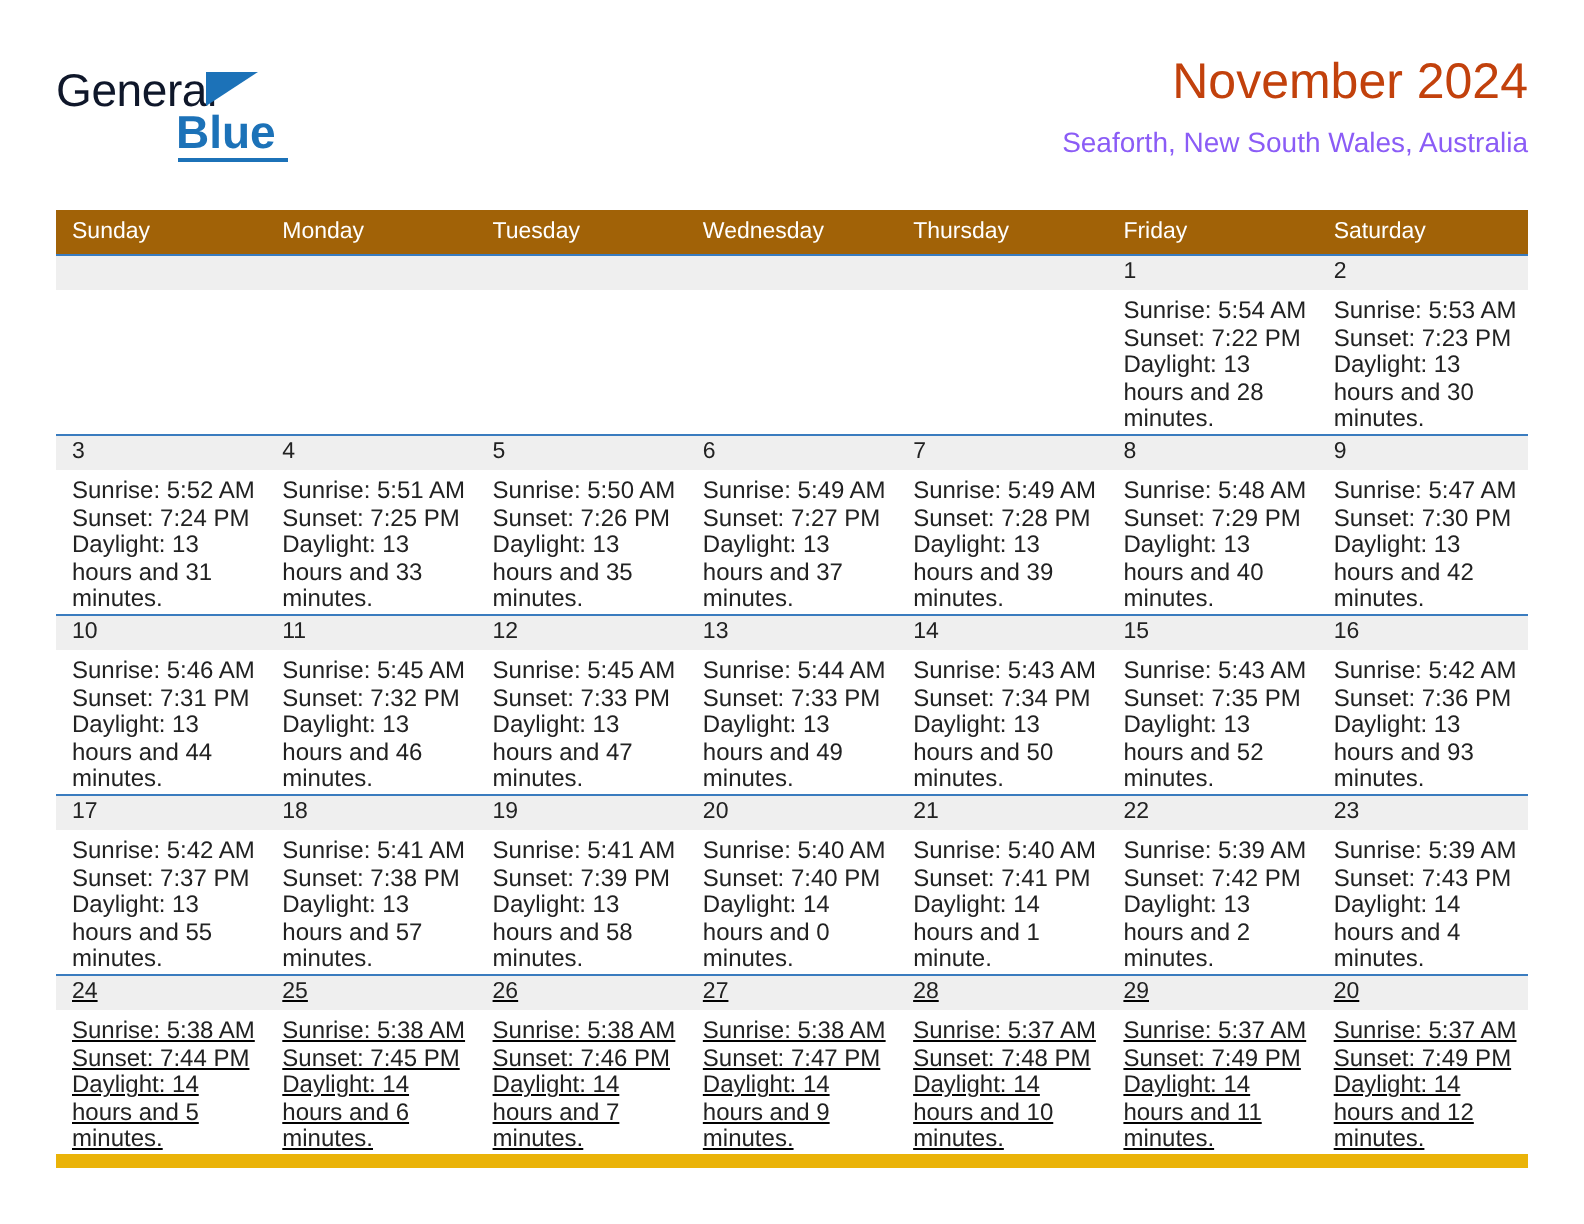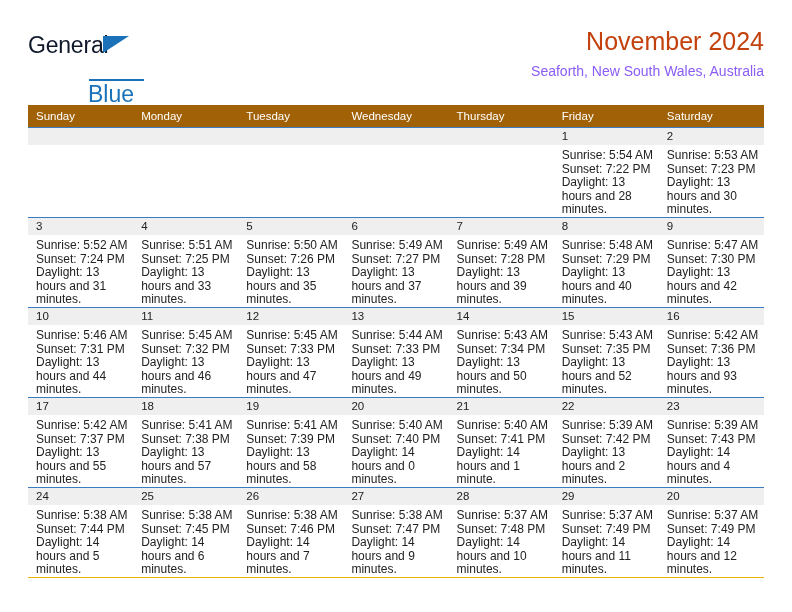--- a/index.html
+++ b/index.html
@@ -55,24 +55,23 @@
     height: 0;
     border-top: 0 solid transparent;
     border-left: 26px solid #1c72b8;
     border-bottom: 17px solid transparent;
   }
   .brand-blue {
     position: absolute;
     left: 60px;
     top: 21px;
     font-size: 23px;
-    font-weight: 400;
+    font-weight: 700;
     color: #1c72b8;
     line-height: 26px;
-    margin-top: 28px;
   }
   .brand-underline {
     position: absolute;
     left: 61px;
     top: 47px;
     width: 55px;
     height: 2px;
     background: #1c72b8;
   }
 
@@ -123,21 +122,22 @@
 
   .week-row td {
     vertical-align: top;
     padding: 0;
     border: none;
     border-top: 1px solid #3a7cbf;
     height: 90px;
     box-sizing: border-box;
   }
   .week-row.last td {
-    border-bottom: 1px solid #eab308;
+    border-bottom: 7px solid #eab308;
+    text-decoration: underline;
   }
   .cell {
     position: relative;
     height: 89px;
     box-sizing: border-box;
   }
   .daynum-band {
     height: 17px;
     background: #efefef;
     padding: 1px 0 0 8px;

